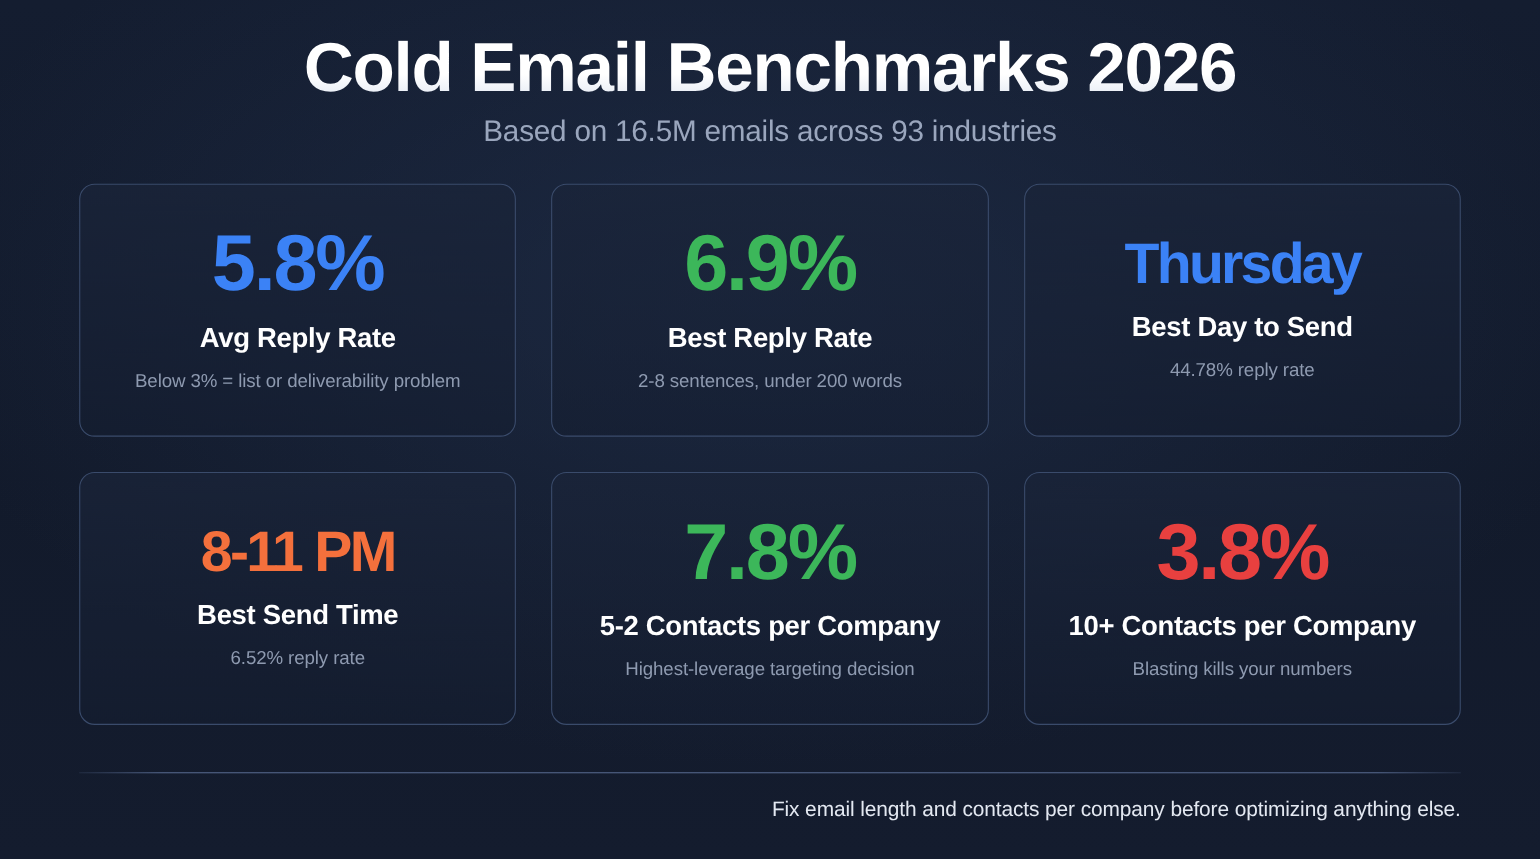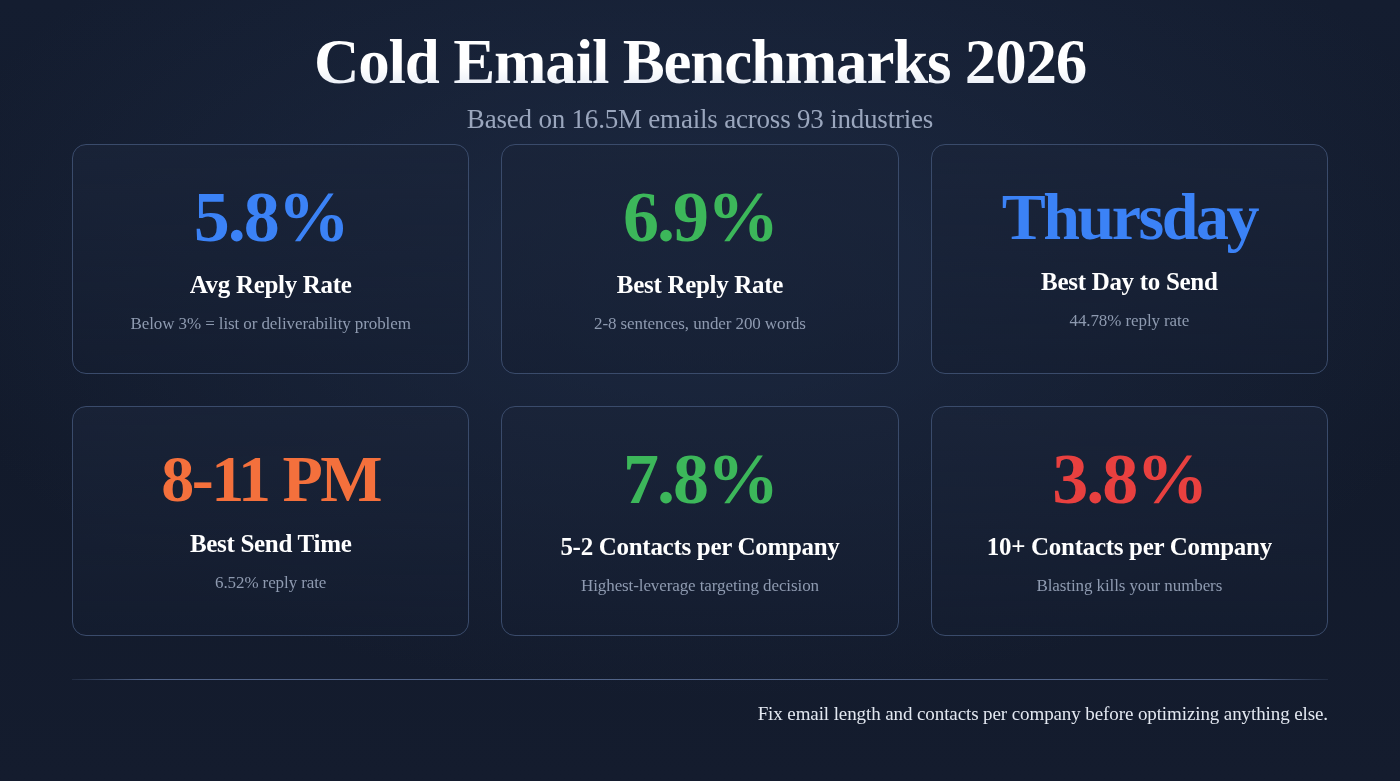--- a/index.html
+++ b/index.html
@@ -21,21 +21,20 @@
     position: relative;
   }
 
   .page {
     width: 1400px;
     height: 781px;
     padding: 0 72px;
     display: flex;
     flex-direction: column;
     position: relative;
-    font-family: Liberation Serif, serif;
   }
 
   
   .header {
     text-align: center;
     padding-top: 31px;
   }
 
   .title {
     font-size: 63px;
@@ -54,21 +53,21 @@
     margin-top: 11px;
     font-size: 27px;
     font-weight: 400;
     color: #9aa6bd;
     letter-spacing: -0.2px;
     line-height: 1.05;
   }
 
   
   .grid {
-    margin-top: 11px;
+    margin-top: 34px;
     display: grid;
     grid-template-columns: repeat(3, 1fr);
     grid-template-rows: repeat(2, 230px);
     column-gap: 32px;
     row-gap: 32px;
   }
 
   .card {
     border: 1px solid #3a4b6b;
     border-radius: 14px;
@@ -83,21 +82,21 @@
 
   .card-value {
     font-size: 72px;
     font-weight: 700;
     line-height: 1.0;
     letter-spacing: -2px;
     white-space: nowrap;
   }
 
   .card-value.fit {
-    font-size: 66px;
+    font-size: 52px;
     letter-spacing: -2.5px;
   }
 
   .card-label {
     margin-top: 18px;
     font-size: 25px;
     font-weight: 700;
     color: #ffffff;
     letter-spacing: -0.3px;
     line-height: 1.1;

